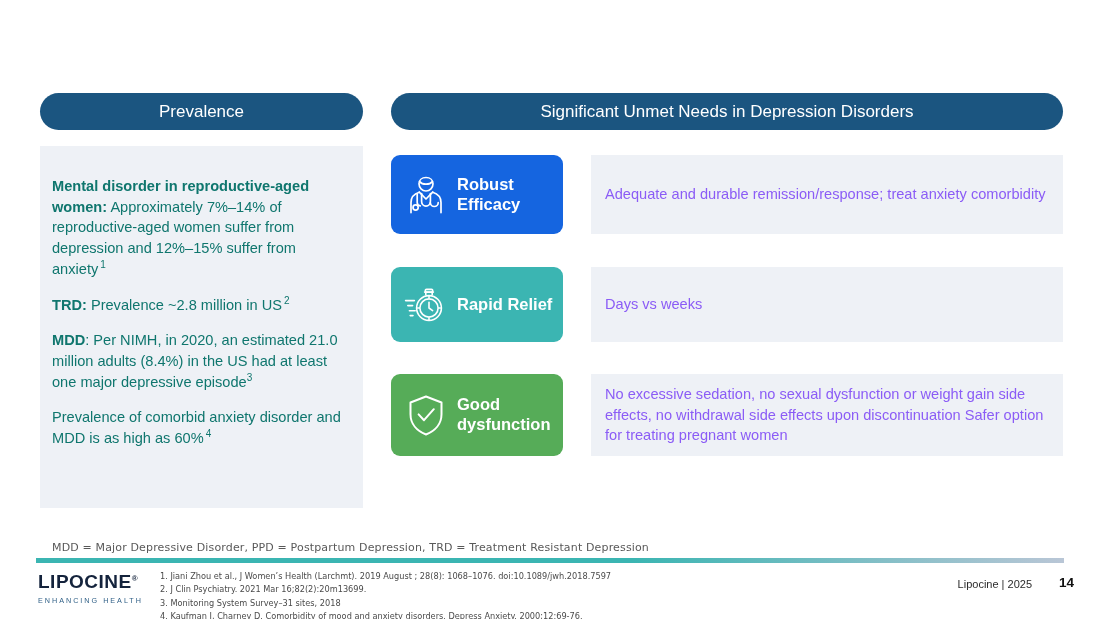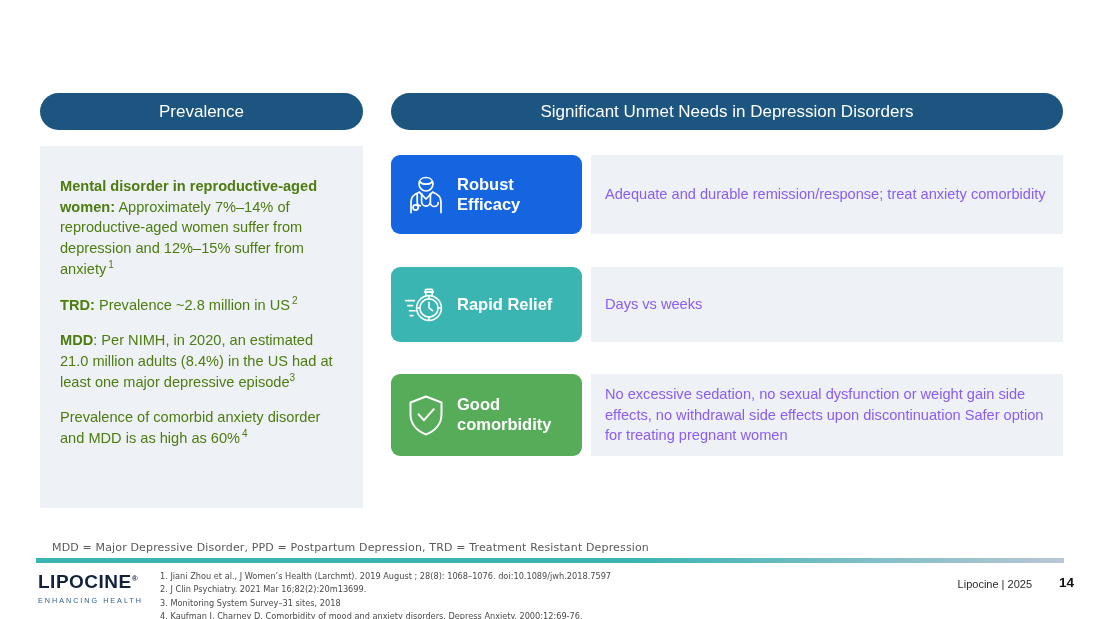--- a/index.html
+++ b/index.html
@@ -26,40 +26,40 @@
   .pill-left{left:40px;top:93px;width:323px;height:37px;}
   .pill-right{left:391px;top:93px;width:672px;height:37px;}
 
   
   .prevalence-panel{
     position:absolute;left:40px;top:146px;width:323px;height:362px;
     background:#eef1f6;
   }
   .prev-inner{padding:30px 20px 0 12px;}
   .prev-para{
-    font-size:14.6px;line-height:1.42;color:#4d7c0f;margin:0 0 15px 8px;
+    font-size:14.6px;line-height:1.42;color:#0f766e;margin:0 0 15px 0;
   }
   .prev-para:last-child{margin-bottom:0;}
   .prev-para b{font-weight:bold;}
   .sup{font-size:10px;vertical-align:super;line-height:0;}
   .sup-sp{font-size:10px;vertical-align:super;line-height:0;margin-left:2px;}
 
   
   .card{position:absolute;left:391px;}
   .card-body{
     position:absolute;left:200px;top:0;width:472px;
     background:#eef1f6;
     box-sizing:border-box;
     display:flex;align-items:center;
   }
   .card-body-text{
     font-size:14.6px;line-height:1.4;color:#8b5cf6;padding:0 14px 0 14px;
   }
   .card-label{
-    position:absolute;left:0;top:0;width:191px;
+    position:absolute;left:0;top:0;width:172px;
     border-radius:9px;
     display:flex;align-items:center;
     box-sizing:border-box;
   }
   .card-label-text{
     color:#ffffff;font-weight:bold;font-size:16.5px;line-height:1.2;
   }
   .icon-wrap{
     width:58px;min-width:58px;display:flex;align-items:center;justify-content:center;
     margin-left:6px;margin-right:2px;
@@ -199,21 +199,21 @@
     </div>
     <div class="card-label">
       <div class="icon-wrap">
         <svg width="44" height="48" viewBox="0 0 44 48" fill="none" stroke="#ffffff" stroke-width="2" stroke-linecap="round" stroke-linejoin="round">
           <path d="M22 5.5 6.5 11.5v11.8c0 9.6 6.4 16.7 15.5 20.2 9.1-3.5 15.5-10.6 15.5-20.2V11.5L22 5.5z"></path>
           <path d="M14.6 23.4 20 29.2l9.8-11"></path>
         </svg>
       </div>
       <div class="card-label-text">
         <div>Good</div>
-        <div>comorbidity</div>
+        <div>dysfunction</div>
       </div>
     </div>
   </div>
 
   <div class="abbrev">MDD = Major Depressive Disorder, PPD = Postpartum Depression, TRD = Treatment Resistant Depression</div>
 
   <div class="rule"></div>
 
   <div class="logo">
     <div class="logo-word"><span>LIPOCINE</span><span class="logo-tm">®</span></div>

